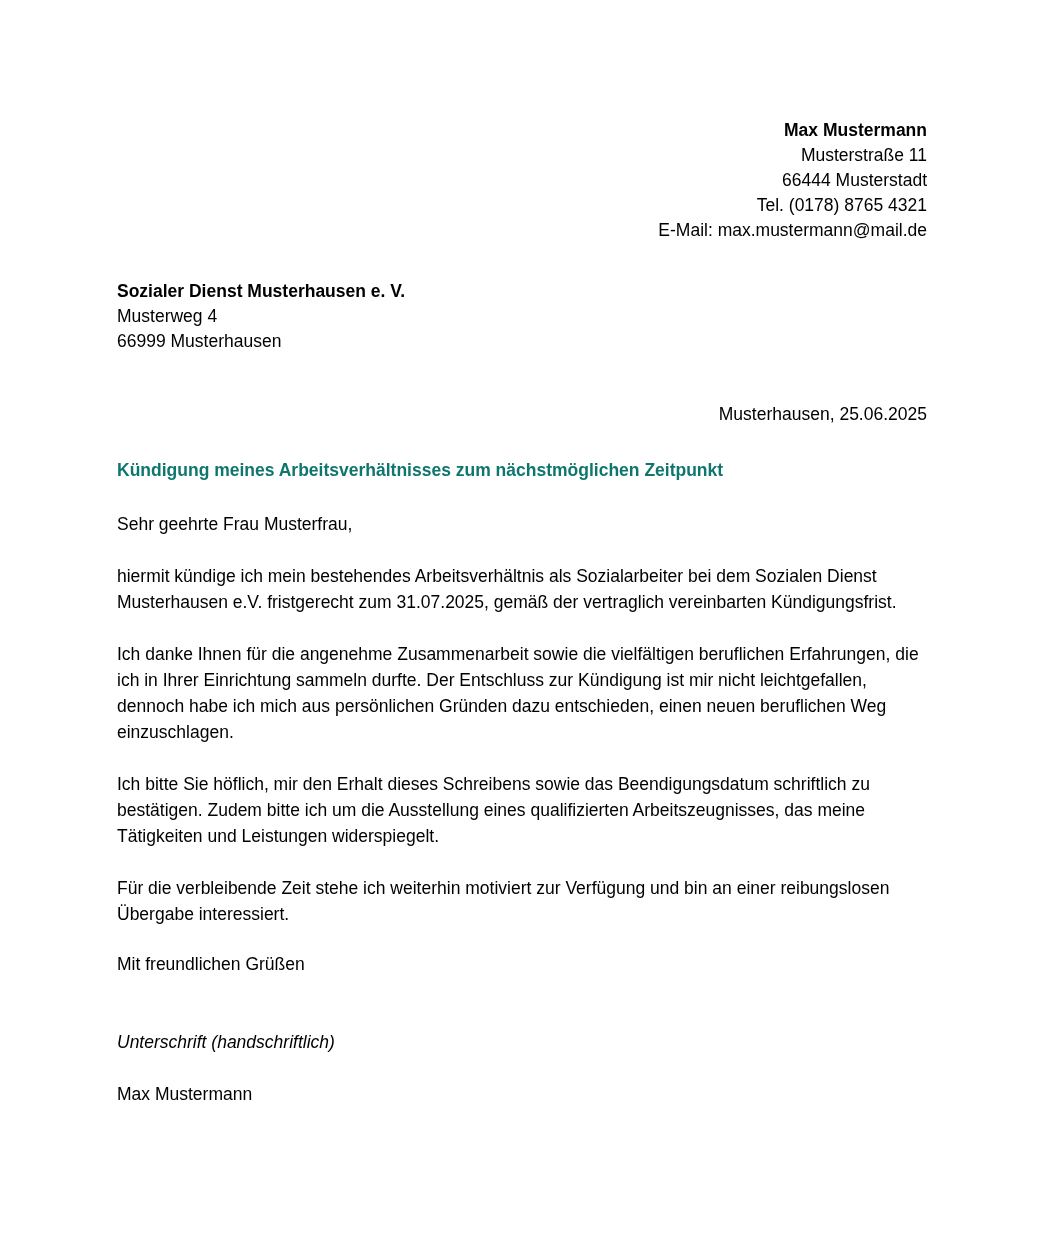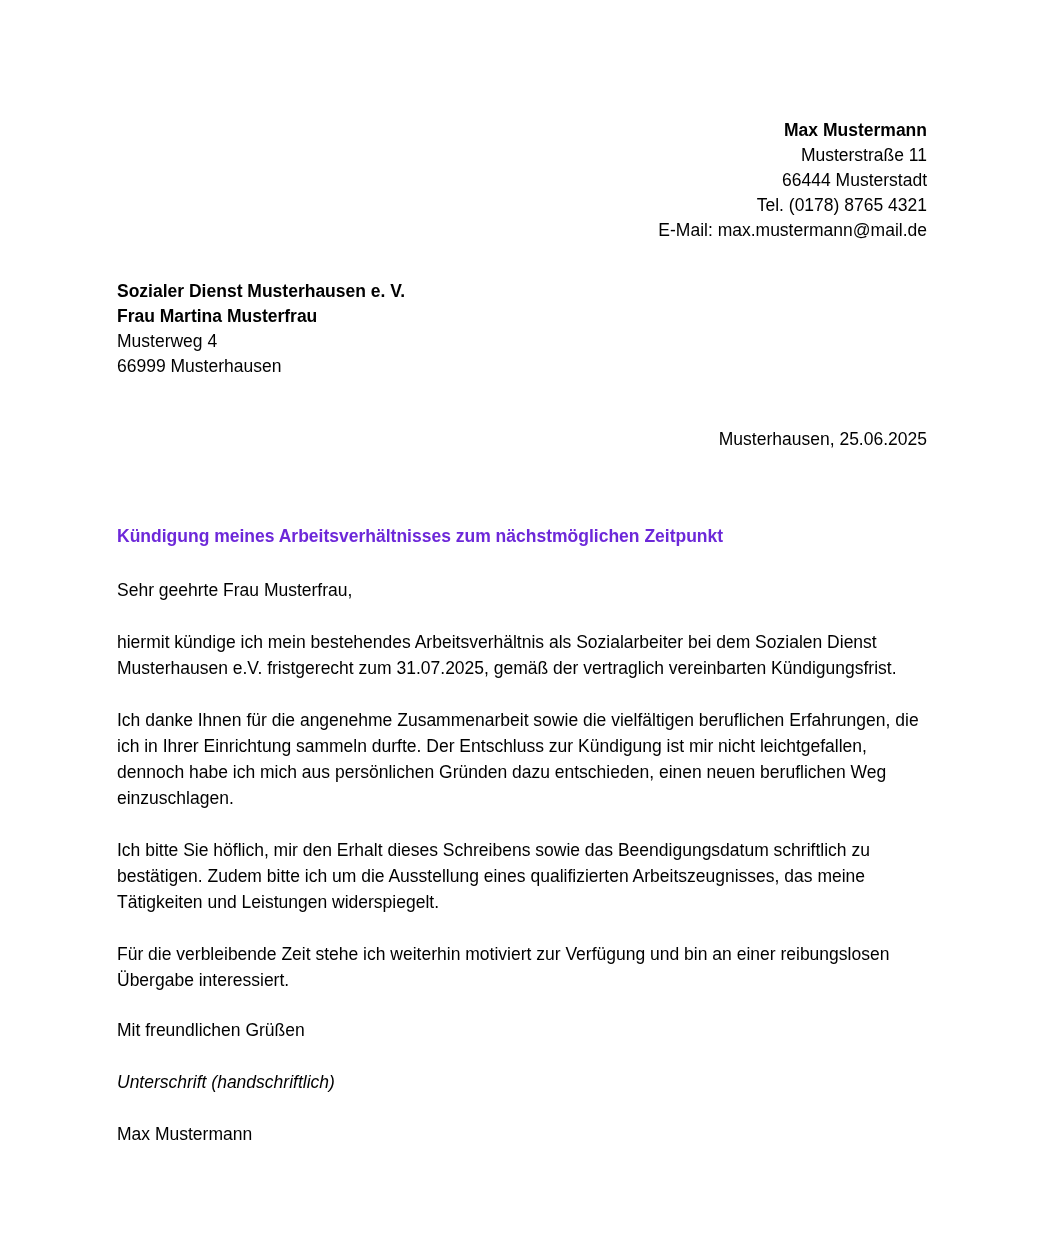--- a/index.html
+++ b/index.html
@@ -49,25 +49,25 @@
   }
 
   .date-line {
     margin-top: 48px;
     text-align: right;
     font-size: 17.5px;
     line-height: 25px;
   }
 
   .subject {
-    margin-top: 72px;
+    margin-top: 31px;
     font-size: 17.5px;
     font-weight: bold;
     line-height: 25px;
-    color: #6d28d9;
+    color: #0f766e;
   }
 
   .salutation {
     margin-top: 28px;
     font-size: 17.5px;
     line-height: 26px;
   }
 
   .body-paragraph {
     margin-top: 26px;
@@ -76,21 +76,21 @@
     text-align: left;
   }
 
   .closing {
     margin-top: 24px;
     font-size: 17.5px;
     line-height: 26px;
   }
 
   .signature-note {
-    margin-top: 26px;
+    margin-top: 52px;
     font-size: 17.5px;
     line-height: 26px;
     font-style: italic;
   }
 
   .signature-name {
     margin-top: 26px;
     font-size: 17.5px;
     line-height: 26px;
   }
@@ -104,21 +104,20 @@
     <div class="sender-block">
       <div class="sender-name">Max Mustermann</div>
       <div>Musterstraße 11</div>
       <div>66444 Musterstadt</div>
       <div>Tel. (0178) 8765 4321</div>
       <div>E-Mail: max.mustermann@mail.de</div>
     </div>
 
     <div class="recipient-block">
       <div class="recipient-org">Sozialer Dienst Musterhausen e. V.</div>
-      <div class="recipient-person">Frau Martina Musterfrau</div>
       <div>Musterweg 4</div>
       <div>66999 Musterhausen</div>
     </div>
 
     <div class="date-line">Musterhausen, 25.06.2025</div>
 
     <div class="subject">Kündigung meines Arbeitsverhältnisses zum nächstmöglichen Zeitpunkt</div>
 
     <div class="salutation">Sehr geehrte Frau Musterfrau,</div>
 

